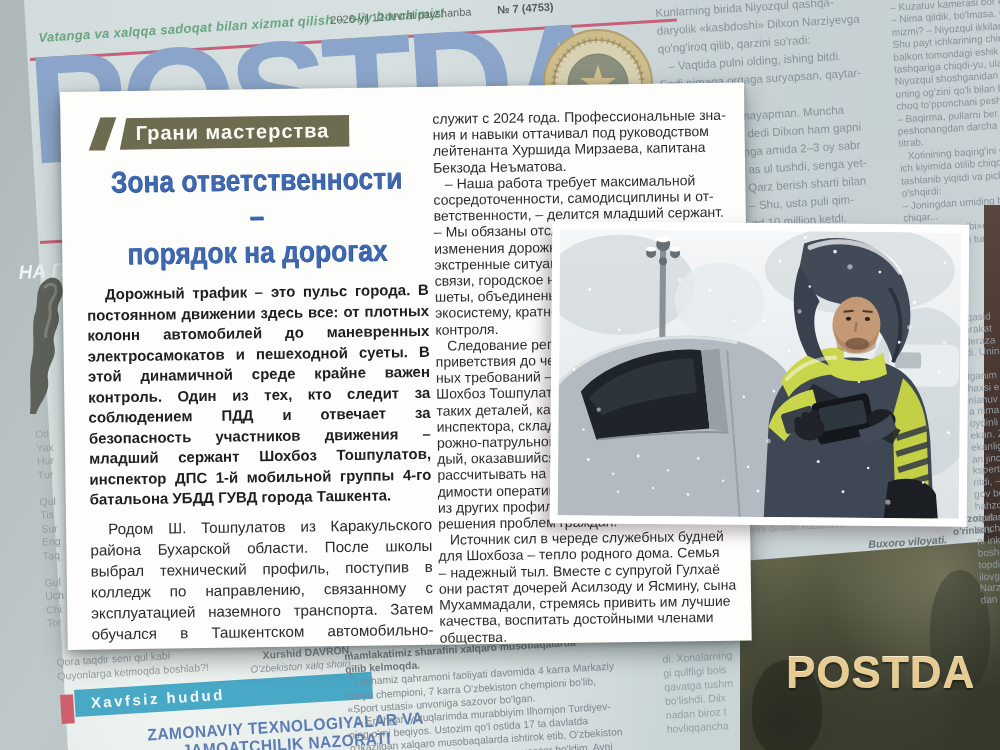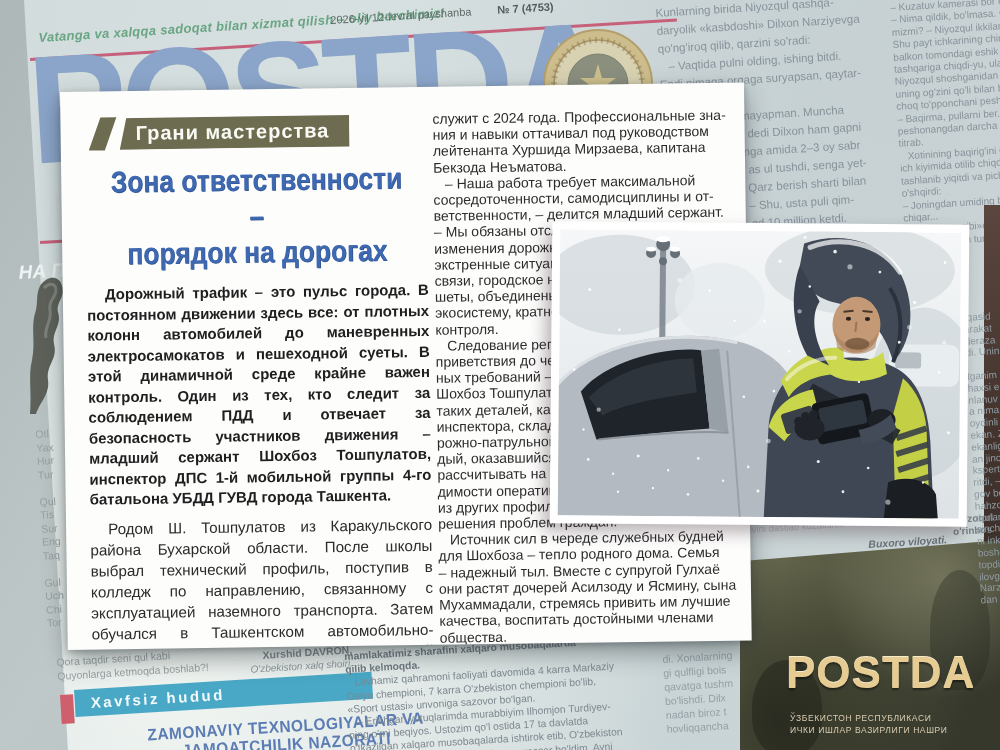--- a/index.html
+++ b/index.html
@@ -245,24 +245,20 @@
 <div class="abs sliver2 tilt">Buxoro viloyati.</div>
 <div class="abs sliver3 tilt">
   <div>Mirzoqul</div>
   <div>o'rinbos</div>
 </div>
 
 <div class="abs logoblock">
   <div class="blob" style="left:12px;top:120px;width:70px;height:95px;"></div>
   <div class="blob" style="left:190px;top:30px;width:60px;height:120px;opacity:.35;"></div>
   <div class="logotitle">POSTDA</div>
-  <div class="logosub">
-    <div>ЎЗБЕКИСТОН РЕСПУБЛИКАСИ</div>
-    <div>ИЧКИ ИШЛАР ВАЗИРЛИГИ НАШРИ</div>
-  </div>
 </div>
 
 <div class="abs card">
   <div class="col1">
     <div class="kicker-row">
       <div class="kicker-chip"></div>
       <div class="kicker-badge">Грани мастерства</div>
     </div>
     <h1 class="title">
       <span>Зона ответственности –</span><br>

